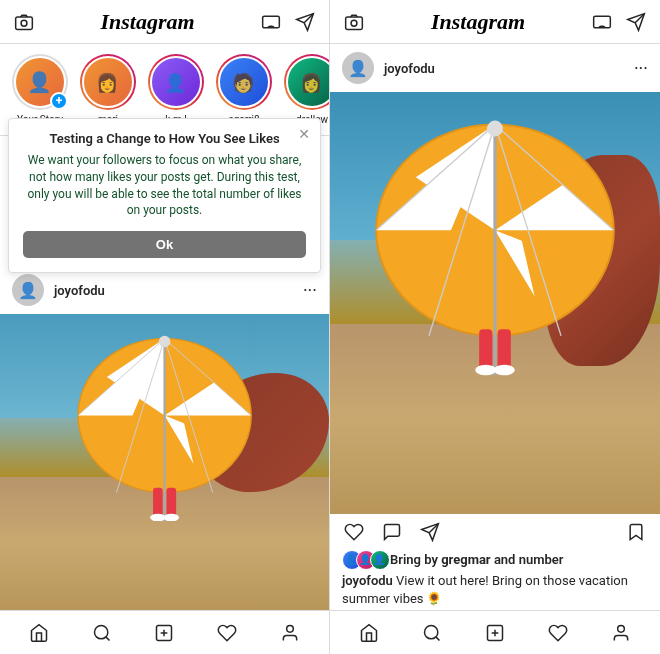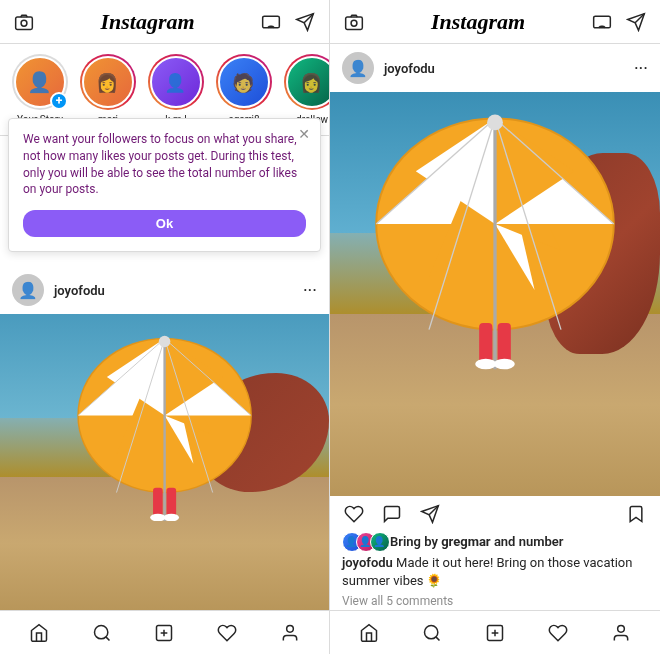--- a/index.html
+++ b/index.html
@@ -156,33 +156,33 @@
     .popup-title {
       font-size: 13px;
       font-weight: 600;
       color: #262626;
       text-align: center;
       margin-bottom: 6px;
     }
 
     .popup-body {
       font-size: 12px;
-      color: #701a75;
-      text-align: left;
+      color: #14532d;
+      text-align: center;
       line-height: 1.4;
       margin-bottom: 12px;
     }
 
     .popup-ok-btn {
       display: block;
       width: 100%;
-      background: #8b5cf6;
+      background: #737373;
       color: #fff;
       border: none;
-      border-radius: 12px;
+      border-radius: 5px;
       padding: 6px 0;
       font-size: 13px;
       font-weight: 600;
       text-align: center;
       cursor: pointer;
     }
 
     
     .post-header {
       display: flex;
@@ -399,20 +399,21 @@
             <div class="avatar-silhouette" style="font-size:18px;">👩</div>
           </div>
         </div>
       </div>
       <span class="story-label">drellew</span>
     </div>
   </div>
 
   <div class="notification-popup">
     <span class="popup-close">✕</span>
+    <div class="popup-title">Testing a Change to How You See Likes</div>
     <div class="popup-body">We want your followers to focus on what you share, not how many likes your posts get. During this test, only you will be able to see the total number of likes on your posts.</div>
     <button class="popup-ok-btn">Ok</button>
   </div>
 
   <div style="margin-top:130px;">
     <div class="post-header">
       <div class="post-avatar av-gray">
         <div class="avatar-silhouette" style="font-size:16px;">👤</div>
       </div>
       <span class="post-username">joyofodu</span>
@@ -600,24 +601,23 @@
       <div class="like-avatar av-green">
           <div style="font-size:10px;display:flex;align-items:center;justify-content:center;height:100%;">👤</div>
         </div>
     </div>
     <span>
       <span>Bring by</span>&nbsp;<span style="font-weight:700;">gregmar</span>&nbsp;<span>and number</span>
     </span>
   </div>
 
   <div class="post-caption">
-    <span class="username-bold">joyofodu</span>&nbsp;<span>Made it out here! Bring on those vacation summer vibes 🌻</span>
-  </div>
-
-  <div class="view-comments">View all 5 comments</div>
+    <span class="username-bold">joyofodu</span>&nbsp;<span>View it out here! Bring on those vacation summer vibes 🌻</span>
+  </div>
+
 
   <div class="bottom-nav" style="margin-top:auto;">
     <div class="nav-icon">
       <svg class="icon-svg" viewBox="0 0 24 24">
           <path d="M3 9l9-7 9 7v11a2 2 0 01-2 2H5a2 2 0 01-2-2z"></path>
           <polyline points="9 22 9 12 15 12 15 22"></polyline>
         </svg>
     </div>
     <div class="nav-icon">
       <svg class="icon-svg" viewBox="0 0 24 24">

